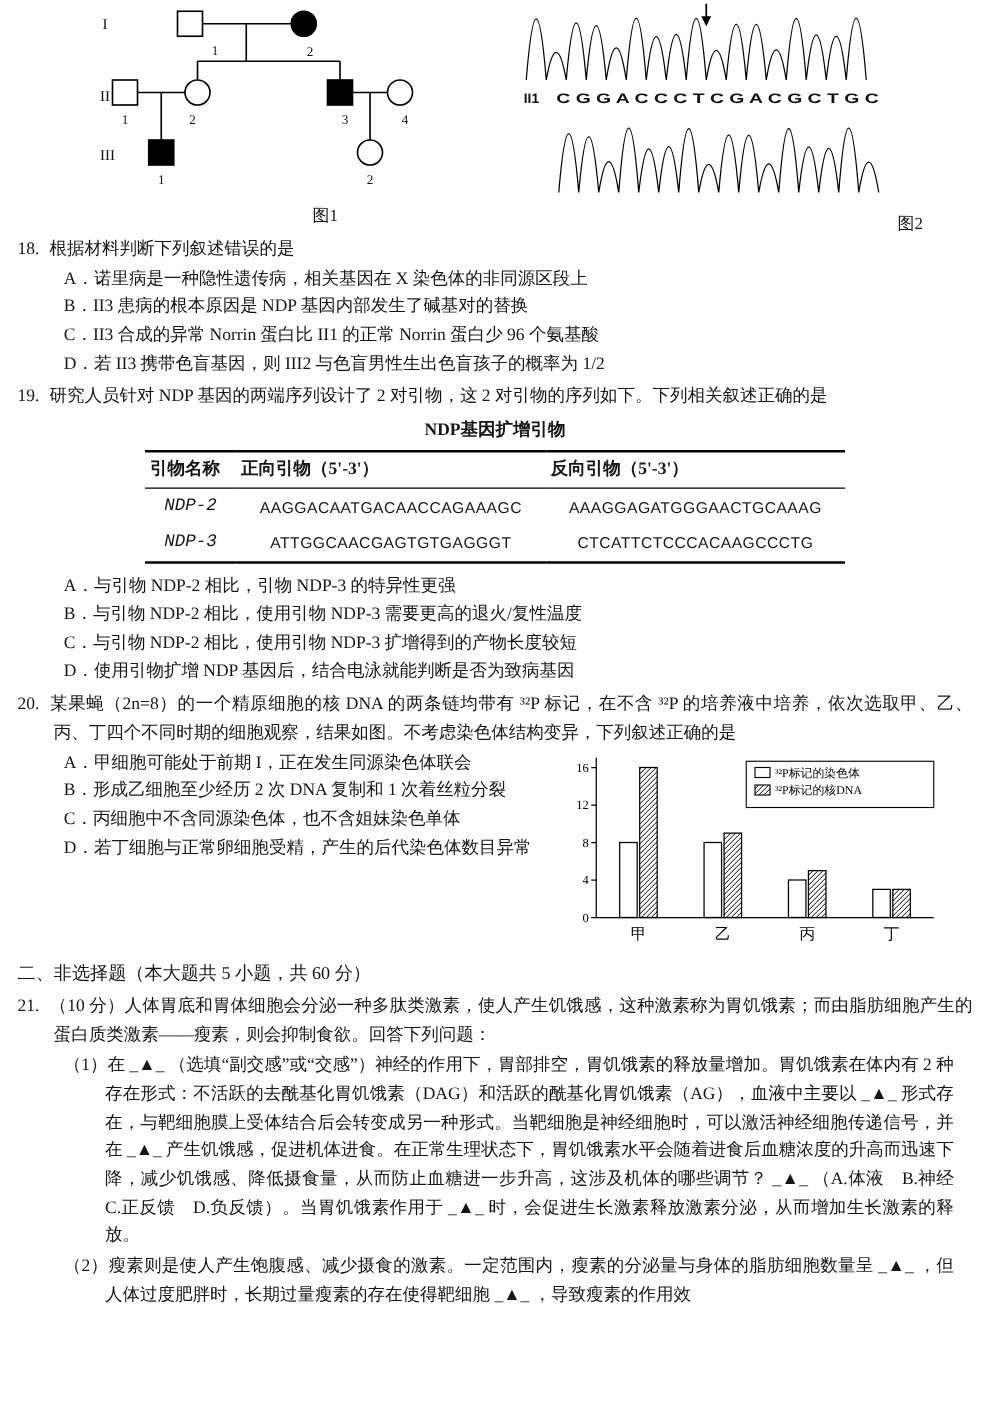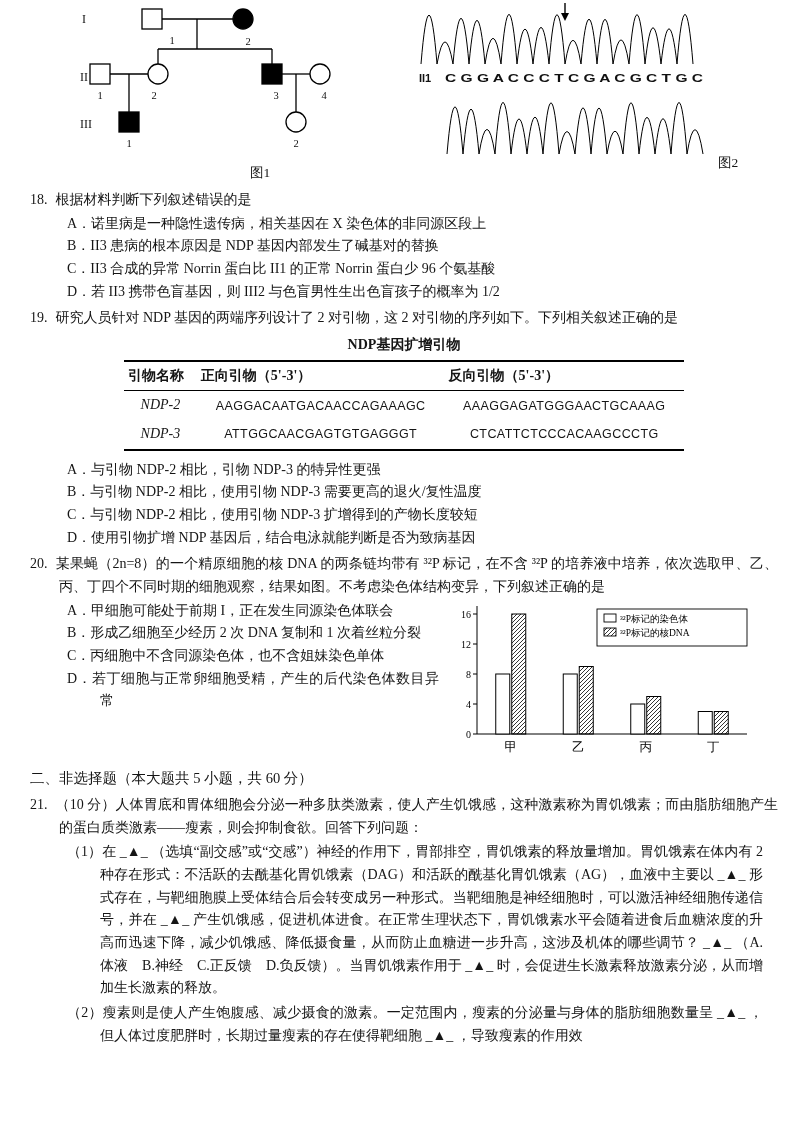--- a/index.html
+++ b/index.html
@@ -1,34 +1,34 @@
 <!DOCTYPE html>
 <html><head>
 <meta charset="utf-8">
 <style>
   html,body{margin:0;padding:0;background:#e8e8e8;}
   .page{width:800px;height:1129px;position:relative;background:#ffffff;
         font-family:"Liberation Serif","DejaVu Serif",serif;color:#151515;overflow:hidden;}
   .figures{position:relative;height:186px;}
   .caption{position:absolute;font-size:13.5px;margin-left:36px;}
   #fig1-cap{left:214px;top:164px;}
-  #fig2-cap{left:682px;top:154px;text-align:right;}
+  #fig2-cap{left:682px;top:170px;text-align:right;}
   #pedigree-svg{position:absolute;left:80px;top:4px;}
   #chromatogram-svg{position:absolute;left:415px;top:2px;}
-  .content{padding:0 22px 0 30px;font-size:14px;line-height:1.62;text-align:justify;}
+  .content{padding:0 22px 0 14px;font-size:14px;line-height:1.62;text-align:justify;}
   .stem{padding-left:29px;text-indent:-29px;margin:3px 0 1px 0;}
   .qnum{margin-right:8px;}
   .opts{margin:0 0 4px 37px;}
   .opt{padding-left:33px;text-indent:-33px;}
   .table-wrap{width:560px;margin:4px auto 8px;}
   .table-title{text-align:center;font-weight:bold;margin:4px 0 3px;font-size:14px;}
   table{border-collapse:collapse;width:100%;border-top:2px solid #000;border-bottom:2px solid #000;}
   thead th{border-bottom:1.3px solid #000;font-size:14px;padding:3px 4px;font-weight:bold;}
   td{font-family:"Liberation Sans","DejaVu Sans",sans-serif;font-size:12.5px;text-align:center;padding:3px 4px;letter-spacing:.4px;}
-  td.pname{font-family:Liberation Serif, serif;font-style:italic;font-size:14px;letter-spacing:0;}
+  td.pname{font-family:Liberation Mono, monospace;font-style:italic;font-size:14px;letter-spacing:0;}
   .q20-body{margin-top:1px;}
   .chart-float{float:right;width:305px;margin:0 26px 2px 8px;}
   .section-header{clear:both;margin:8px 0 3px 0;font-size:14.5px;}
   .part{padding-left:33px;text-indent:-33px;margin:2px 15px 2px 37px;}
 </style>
 </head>
 <body>
 
 <div class="page">
 

